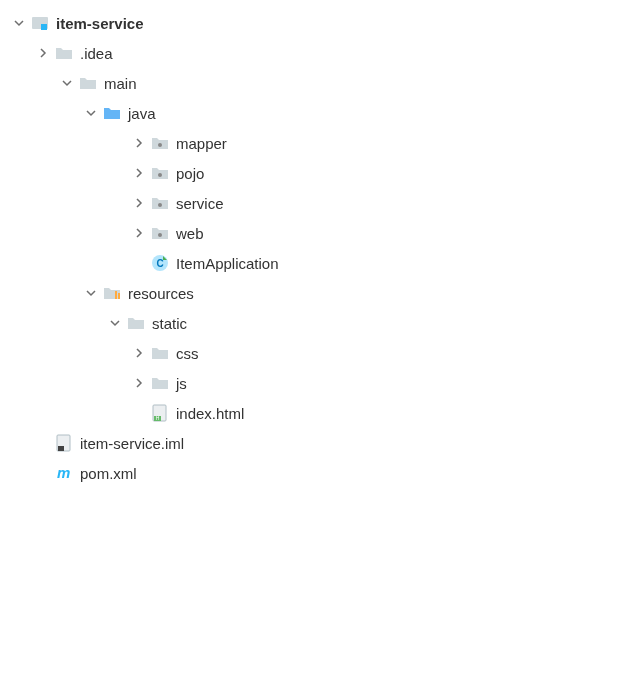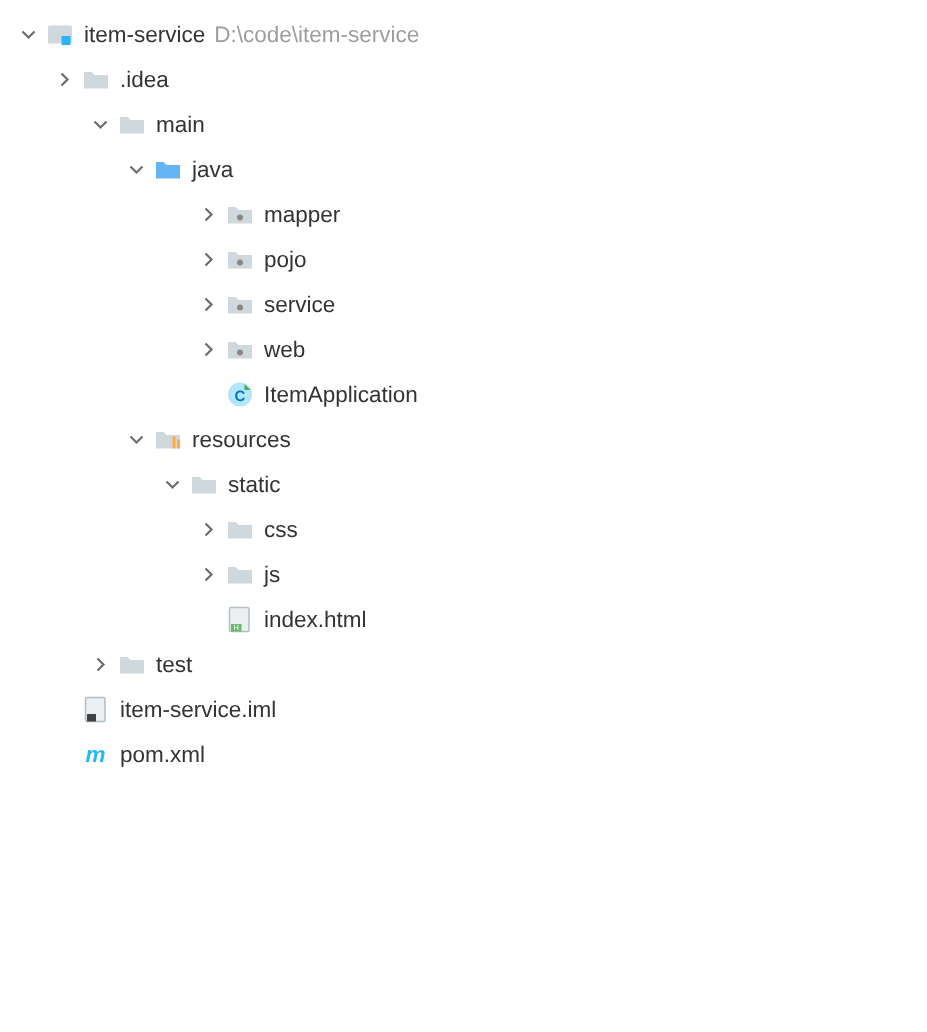--- a/index.html
+++ b/index.html
@@ -33,42 +33,41 @@
       width: 20px;
       height: 20px;
       display: inline-flex;
       align-items: center;
       justify-content: center;
       margin-right: 6px;
       flex-shrink: 0;
     }
     .icon svg { width: 18px; height: 18px; }
     .label { color: #333; }
-    .label.bold { font-weight: 400; }
+    .label.bold { font-weight: 700; }
     .path { color: #9e9e9e; margin-left: 6px; }
   </style>
 </head>
 <body>
 
 <div class="tree">
 
   <div class="row">
     <span class="arrow">
         <svg viewBox="0 0 10 10">
           <path d="M1 3 L5 7 L9 3" fill="none" stroke="#6e6e6e" stroke-width="1.5"></path>
         </svg>
       </span>
     <span class="icon">
         <svg viewBox="0 0 18 18">
           <rect x="1" y="3" width="16" height="12" rx="1" fill="#cfd8dc"></rect>
           <rect x="10" y="10" width="6" height="6" fill="#29b6f6"></rect>
         </svg>
       </span>
     <span class="label bold">item-service</span>
-    <span class="path">D:\code\item-service</span>
   </div>
 
   <div class="row">
     <span class="indent"></span>
     <span class="arrow">
         <svg viewBox="0 0 10 10">
           <path d="M3 1 L7 5 L3 9" fill="none" stroke="#6e6e6e" stroke-width="1.5"></path>
         </svg>
       </span>
     <span class="icon">
@@ -298,35 +297,20 @@
         <svg viewBox="0 0 18 18">
           <rect x="2" y="1" width="13" height="16" rx="1" fill="#eceff1" stroke="#b0bec5"></rect>
           <rect x="3" y="12" width="7" height="5" fill="#66bb6a"></rect>
           <text x="6.5" y="16" text-anchor="middle" font-size="5" fill="#fff">H</text>
         </svg>
       </span>
     <span class="label">index.html</span>
   </div>
 
 
-  <div class="row">
-    <span class="indent"></span>
-      <span class="indent"></span>
-    <span class="arrow">
-        <svg viewBox="0 0 10 10">
-          <path d="M3 1 L7 5 L3 9" fill="none" stroke="#6e6e6e" stroke-width="1.5"></path>
-        </svg>
-      </span>
-    <span class="icon">
-        <svg viewBox="0 0 18 18">
-          <path d="M1 4 h5 l2 2 h9 v9 H1 z" fill="#cfd8dc"></path>
-        </svg>
-      </span>
-    <span class="label">test</span>
-  </div>
 
   <div class="row">
     <span class="indent"></span>
     <span class="noarrow"></span>
     <span class="icon">
         <svg viewBox="0 0 18 18">
           <rect x="2" y="1" width="13" height="16" rx="1" fill="#eceff1" stroke="#b0bec5"></rect>
           <rect x="3" y="12" width="6" height="5" fill="#424242"></rect>
         </svg>
       </span>

